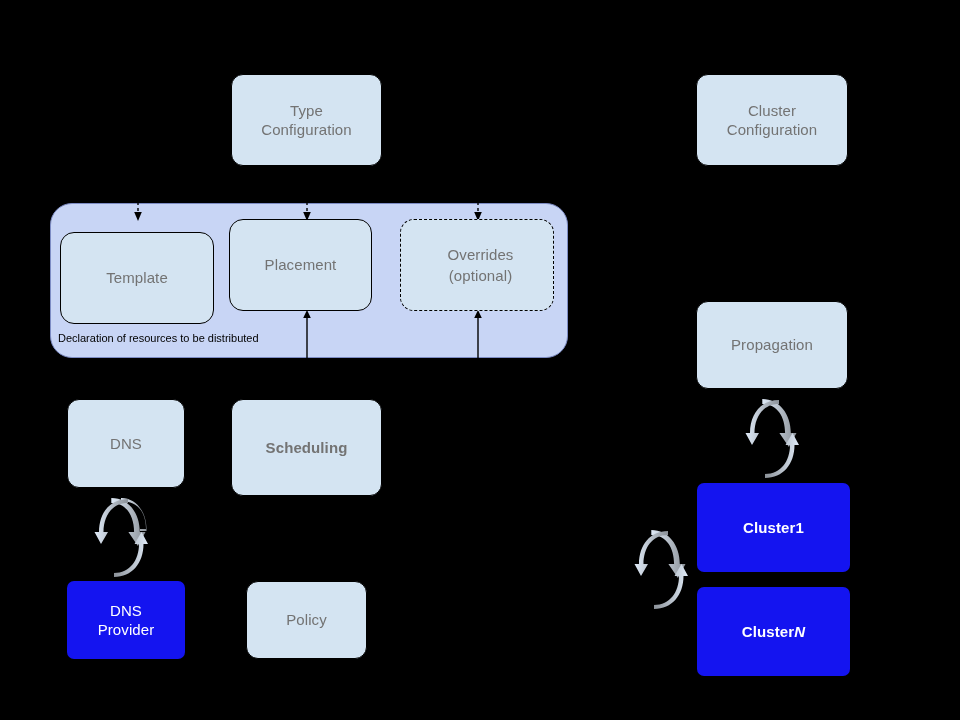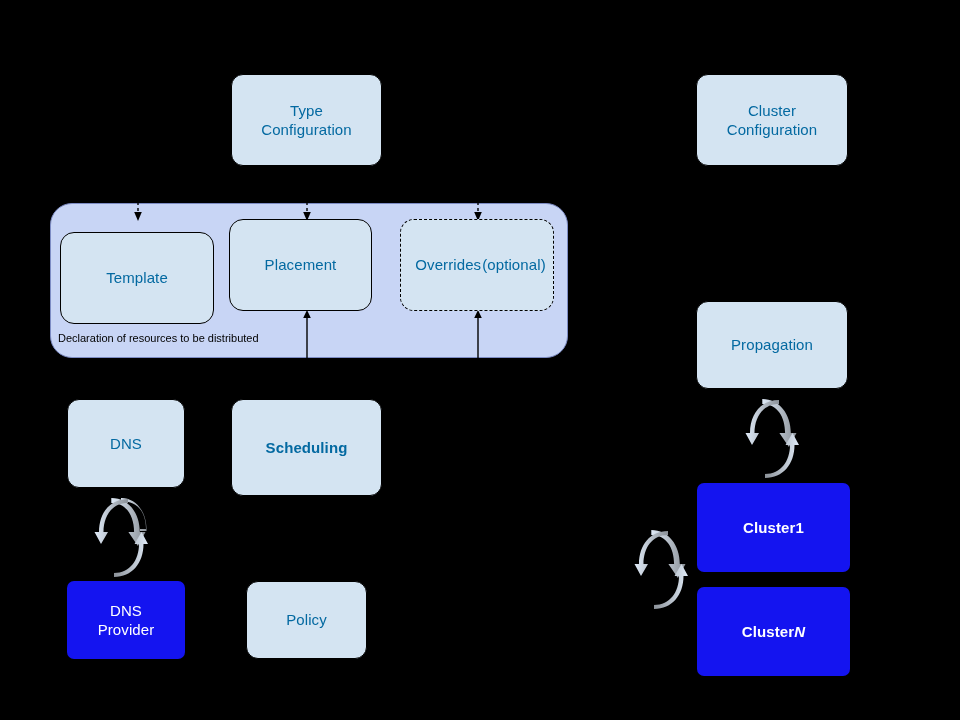--- a/index.html
+++ b/index.html
@@ -20,21 +20,21 @@
   .node {
     position: absolute;
     box-sizing: border-box;
     display: flex;
     align-items: center;
     justify-content: center;
     text-align: center;
     border-radius: 12px;
     border: 1.3px solid #000000;
     background: #d4e4f2;
-    color: #0369a1;
+    color: #737373;
     font-size: 15px;
     line-height: 1.28;
     white-space: pre-line;
     letter-spacing: 0.1px;
   }
   .node.cluster {
     background: #1414f0;
     color: #ffffff;
     font-weight: bold;
     border: none;
@@ -100,21 +100,21 @@
 
   <svg class="conn" style="left:471px; top:196px; width:14px; height:26px;" viewBox="0 0 14 26">
     <line x1="7" y1="0" x2="7" y2="18" stroke="#000" stroke-width="1.4" stroke-dasharray="3,3"></line>
     <path d="M7 25 L3.2 16 L10.8 16 Z" fill="#000"></path>
   </svg>
 
   <div class="node" style="left:60px; top:219px; width:154px; height:92px; border-radius:14px;margin-top:13px;">Template</div>
 
   <div class="node" style="left:229px; top:219px; width:143px; height:92px; border-radius:14px;">Placement</div>
 
-  <div class="node dashed" style="left:400px; top:219px; width:154px; height:92px; flex-direction:row; gap:1px;padding-left:7px;">
+  <div class="node dashed" style="left:400px; top:219px; width:154px; height:92px; flex-direction:column; gap:1px;padding-left:7px;">
     <span>Overrides</span>
     <span style="font-size:15px;">(optional)</span>
   </div>
 
   <div class="group-caption" style="left:58px; top:332px;">Declaration of resources to be distributed</div>
 
   <div class="node" style="left:67px; top:399px; width:118px; height:89px;">DNS</div>
 
   <div class="node" style="left:231px; top:399px; width:151px; height:97px;font-weight:bold;">Scheduling</div>
 

